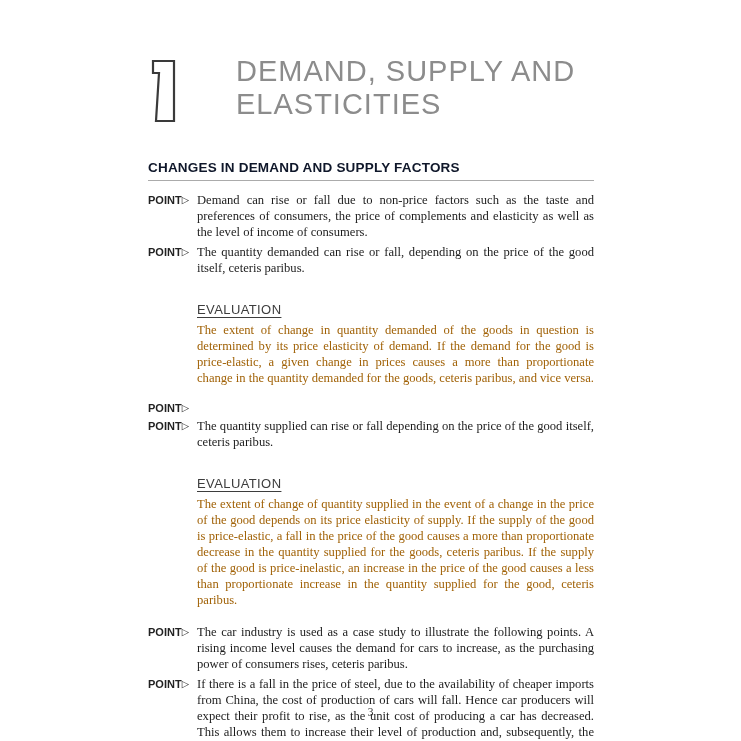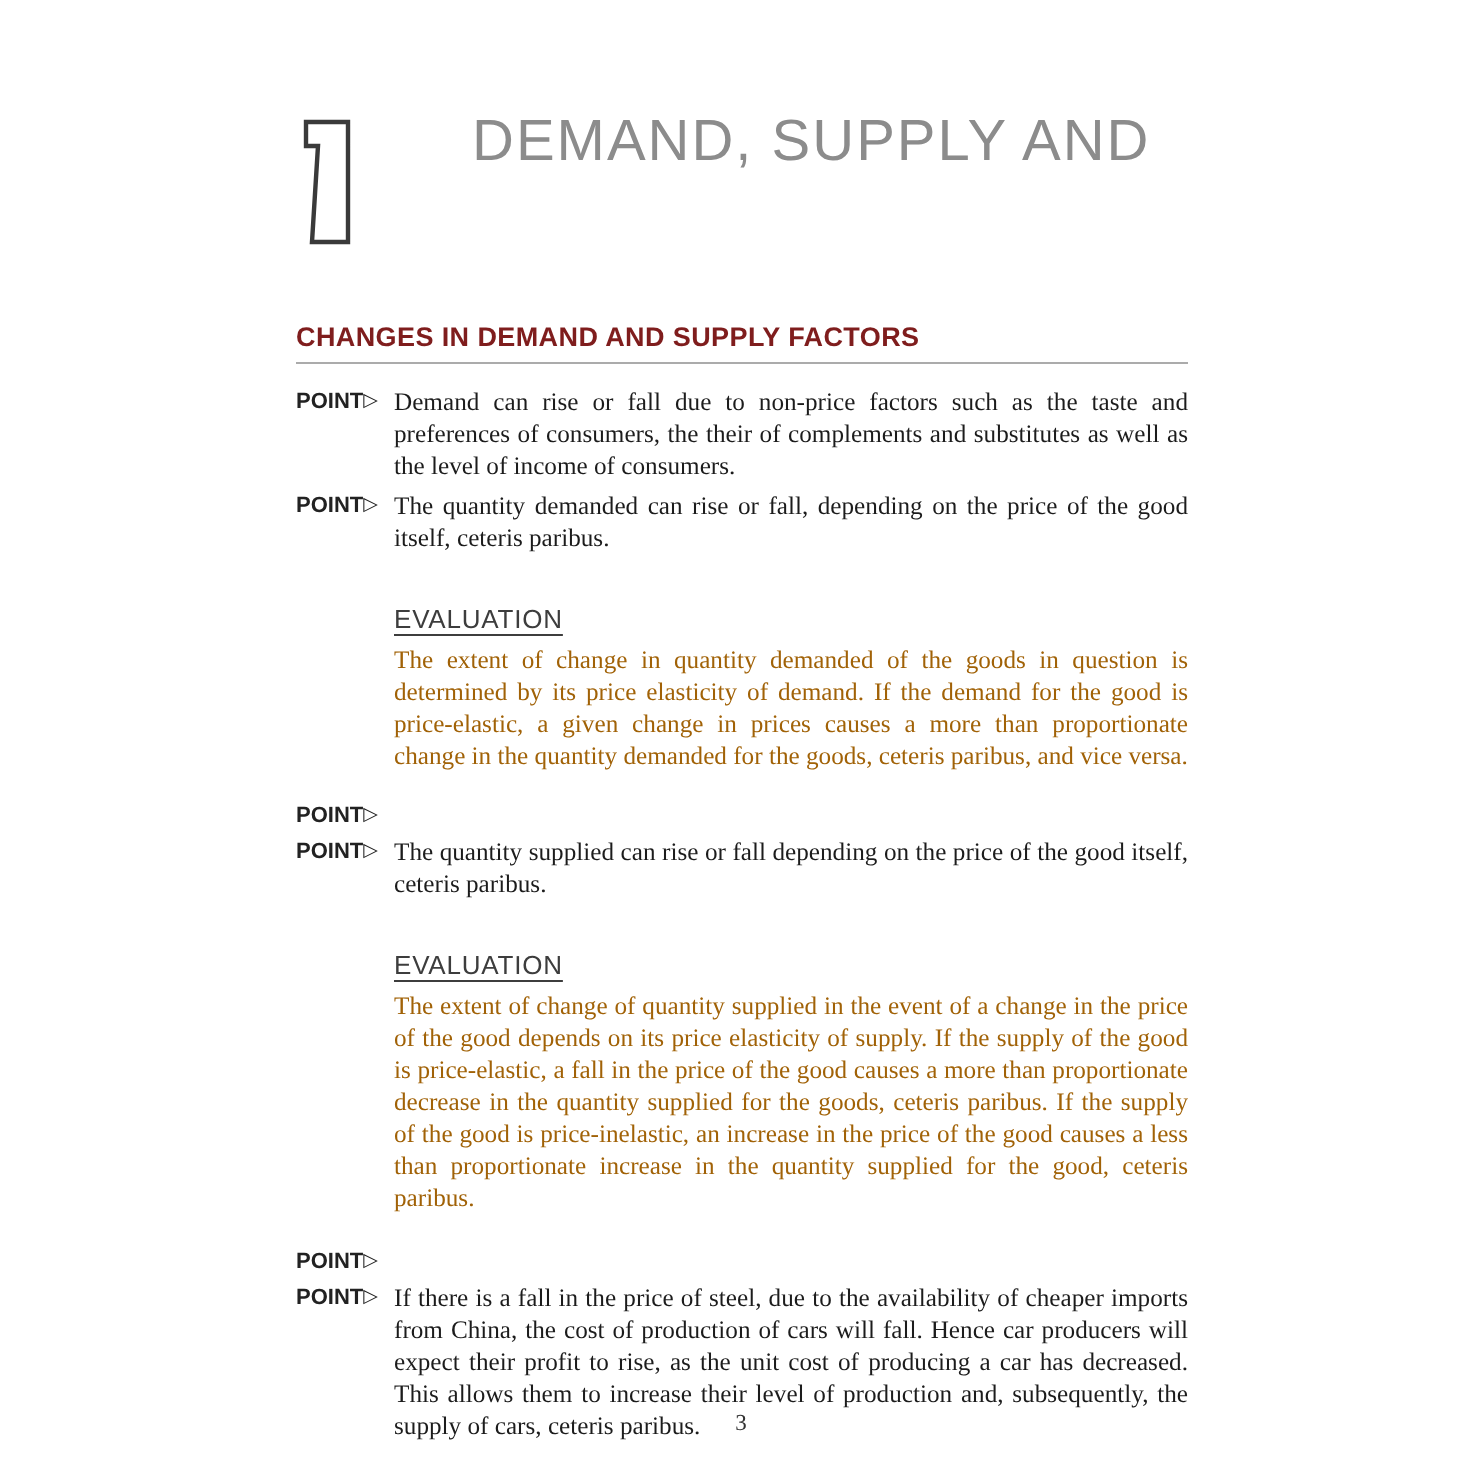--- a/index.html
+++ b/index.html
@@ -32,21 +32,21 @@
     letter-spacing:1px;
     color:#8c8c8c;
   }
   
   .section-heading{
     margin-top:33px;
     font-family:"Liberation Sans", sans-serif;
     font-weight:700;
     font-size:13.5px;
     letter-spacing:0.2px;
-    color:#7f1d1d;
+    color:#0f172a;
     padding-bottom:5px;
     border-bottom:1px solid #ababab;
   }
   
   .point-row{ display:flex; }
   .mt-11{margin-top:11px;}
   .mt-4{margin-top:4px;}
   .mt-6{margin-top:6px;}
   .mt-14{margin-top:14px;}
   .mt-16{margin-top:16px;}
@@ -114,31 +114,32 @@
 <div class="page">
 
   <div class="chapter-header">
     <div class="chapter-number">
       <svg width="32" height="64" viewBox="0 0 32 64">
         <path d="M5,2 H26 V62 H8 L11,14 H5 Z" fill="#ffffff" stroke="#3a3a3a" stroke-width="2.2" stroke-linejoin="miter"></path>
       </svg>
     </div>
     <div class="chapter-title">
       <div>DEMAND, SUPPLY AND</div>
+      <div>ELASTICITIES</div>
     </div>
   </div>
 
   <div class="section-heading">CHANGES IN DEMAND AND SUPPLY FACTORS</div>
 
   <div class="point-row mt-11">
     <div class="point-label">
       <span>POINT</span>
       <span class="tri">▷</span>
     </div>
-    <p class="point-text">Demand can rise or fall due to non-price factors such as the taste and preferences of consumers, the their of complements and substitutes as well as the level of income of consumers.</p>
+    <p class="point-text">Demand can rise or fall due to non-price factors such as the taste and preferences of consumers, the price of complements and elasticity as well as the level of income of consumers.</p>
   </div>
 
   <div class="point-row mt-4">
     <div class="point-label">
       <span>POINT</span>
       <span class="tri">▷</span>
     </div>
     <p class="point-text">The quantity demanded can rise or fall, depending on the price of the good itself, ceteris paribus.</p>
   </div>
 
@@ -165,20 +166,21 @@
   <div class="eval-block mt-6">
     <span class="eval-heading">EVALUATION</span>
     <p class="eval-text">The extent of change of quantity supplied in the event of a change in the price of the good depends on its price elasticity of supply. If the supply of the good is price-elastic, a fall in the price of the good causes a more than proportionate decrease in the quantity supplied for the goods, ceteris paribus. If the supply of the good is price-inelastic, an increase in the price of the good causes a less than proportionate increase in the quantity supplied for the good, ceteris paribus.</p>
   </div>
 
   <div class="point-row mt-16">
     <div class="point-label">
       <span>POINT</span>
       <span class="tri">▷</span>
     </div>
+    <p class="point-text">The car industry is used as a case study to illustrate the following points. A rising income level causes the demand for cars to increase, as the purchasing power of consumers rises, ceteris paribus.</p>
   </div>
 
   <div class="point-row mt-4">
     <div class="point-label">
       <span>POINT</span>
       <span class="tri">▷</span>
     </div>
     <p class="point-text">If there is a fall in the price of steel, due to the availability of cheaper imports from China, the cost of production of cars will fall. Hence car producers will expect their profit to rise, as the unit cost of producing a car has decreased. This allows them to increase their level of production and, subsequently, the supply of cars, ceteris paribus.</p>
   </div>
 

